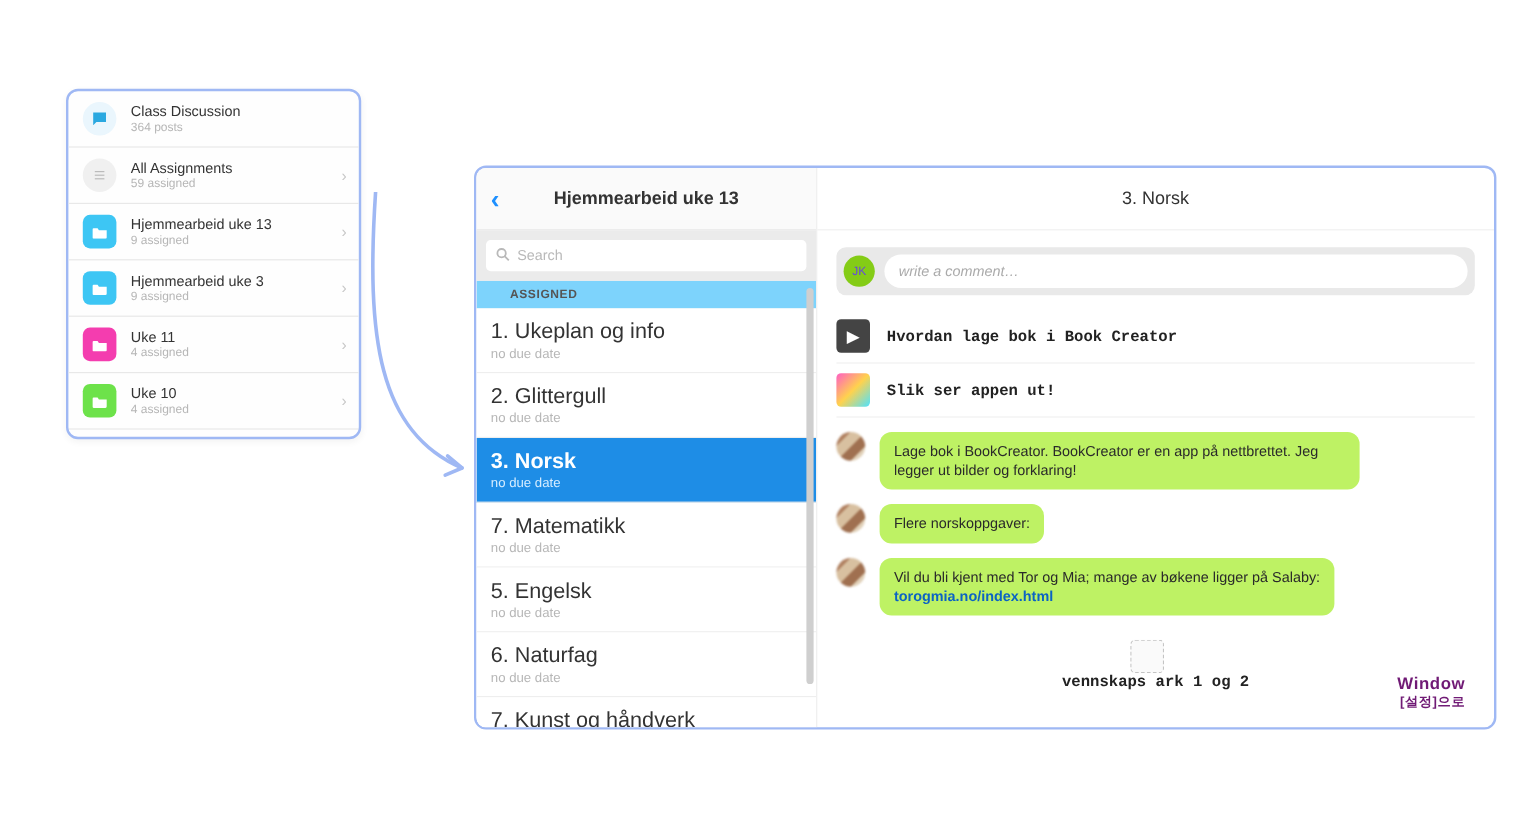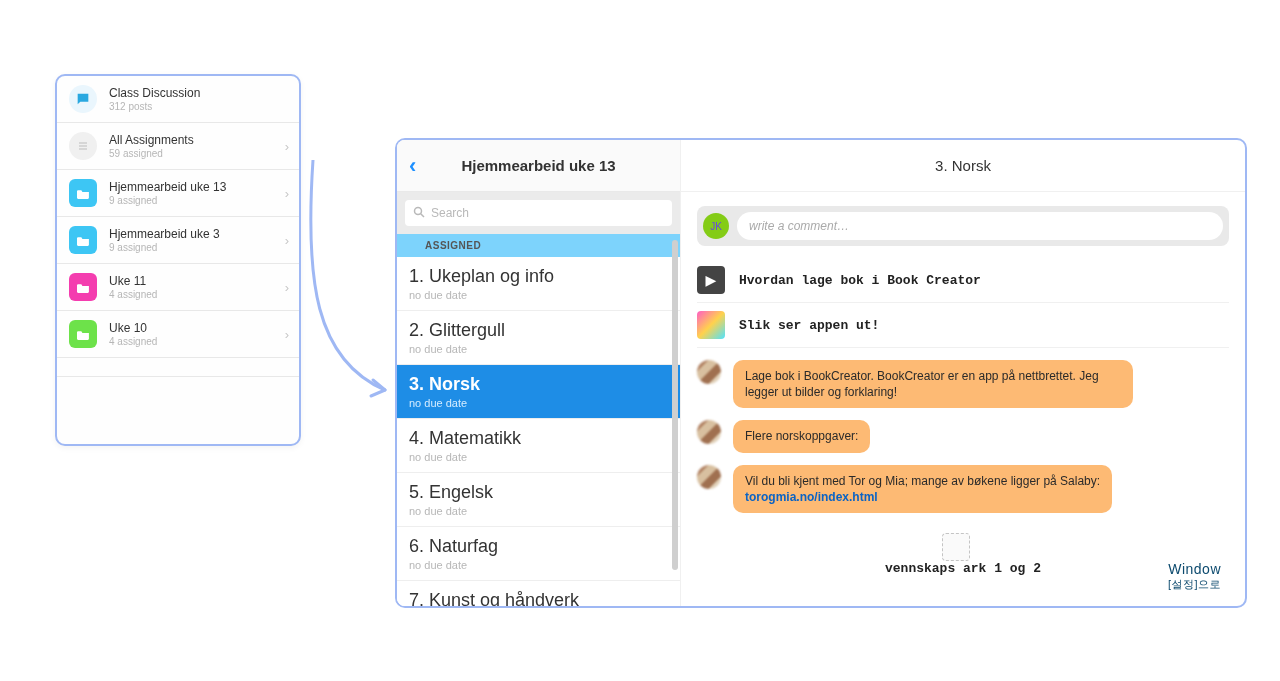--- a/index.html
+++ b/index.html
@@ -11,21 +11,21 @@
     position: relative;
     color: #222;
   }
 
   
   .left-panel {
     position: absolute;
     top: 74px;
     left: 55px;
     width: 246px;
-    height: 372px;
+    height: 292px;
     border: 2.5px solid #9fb8f4;
     border-radius: 10px;
     background: #fefefe;
     overflow: hidden;
     box-shadow: 0 2px 6px rgba(0,0,0,0.05);
   }
   .left-panel .row {
     display: flex;
     align-items: center;
     padding: 9px 12px;
@@ -247,59 +247,60 @@
   .msg-avatar {
     width: 24px; height: 24px;
     border-radius: 50%;
     flex-shrink: 0;
     margin-right: 12px;
     background:
       linear-gradient(135deg,#b08060 0 25%, #d8c0a0 25% 50%, #a07050 50% 75%, #e0d0b8 75% 100%);
     filter: blur(1px);
   }
   .msg-bubble {
-    background: #fdba74;
+    background: #bef264;
     border-radius: 10px;
     padding: 8px 12px;
     font-size: 12px;
     line-height: 1.35;
     max-width: 400px;
     color: #2a2a2a;
   }
   .msg-bubble .link {
     color: #0b63c4;
     font-weight: 600;
     word-break: break-all;
   }
 
   .watermark {
     position: absolute;
     right: 24px;
     bottom: 14px;
     text-align: right;
     font-size: 14px;
-    color: #0c4a6e;
+    color: #701a75;
     letter-spacing: 0.5px;
+    font-weight: bold;
   }
   .watermark .sub { font-size: 11px; }
 </style>
 </head>
 <body>
 
 <div class="left-panel">
   <div id="sidebar-rows">
       <div class="row">
     <div class="icon-circle" style="background:#eaf6fd">
       <svg width="16" height="16" viewBox="0 0 24 24">
             <path fill="#2aa8e0" d="M4 4h16v12H8l-4 4z"></path>
           </svg>
         </div>
     <div class="row-texts">
       <div class="row-title">Class Discussion</div>
-      <div class="row-sub">312 posts</div>
+      <div class="row-sub">364 posts</div>
     </div>
 
   </div>
       <div class="row">
     <div class="icon-circle" style="background:#f0f0f0">
       <svg width="12" height="12" viewBox="0 0 24 24">
             <rect x="4" y="5" width="16" height="2" fill="#bbb"></rect>
             <rect x="4" y="11" width="16" height="2" fill="#bbb"></rect>
             <rect x="4" y="17" width="16" height="2" fill="#bbb"></rect>
           </svg>
@@ -396,21 +397,21 @@
   </div>
           <div class="asg-row">
     <div class="asg-title">2. Glittergull</div>
     <div class="asg-sub">no due date</div>
   </div>
           <div class="asg-row selected">
     <div class="asg-title">3. Norsk</div>
     <div class="asg-sub">no due date</div>
   </div>
           <div class="asg-row">
-    <div class="asg-title">4. Matematikk</div>
+    <div class="asg-title">7. Matematikk</div>
     <div class="asg-sub">no due date</div>
   </div>
           <div class="asg-row">
     <div class="asg-title">5. Engelsk</div>
     <div class="asg-sub">no due date</div>
   </div>
           <div class="asg-row">
     <div class="asg-title">6. Naturfag</div>
     <div class="asg-sub">no due date</div>
   </div>

